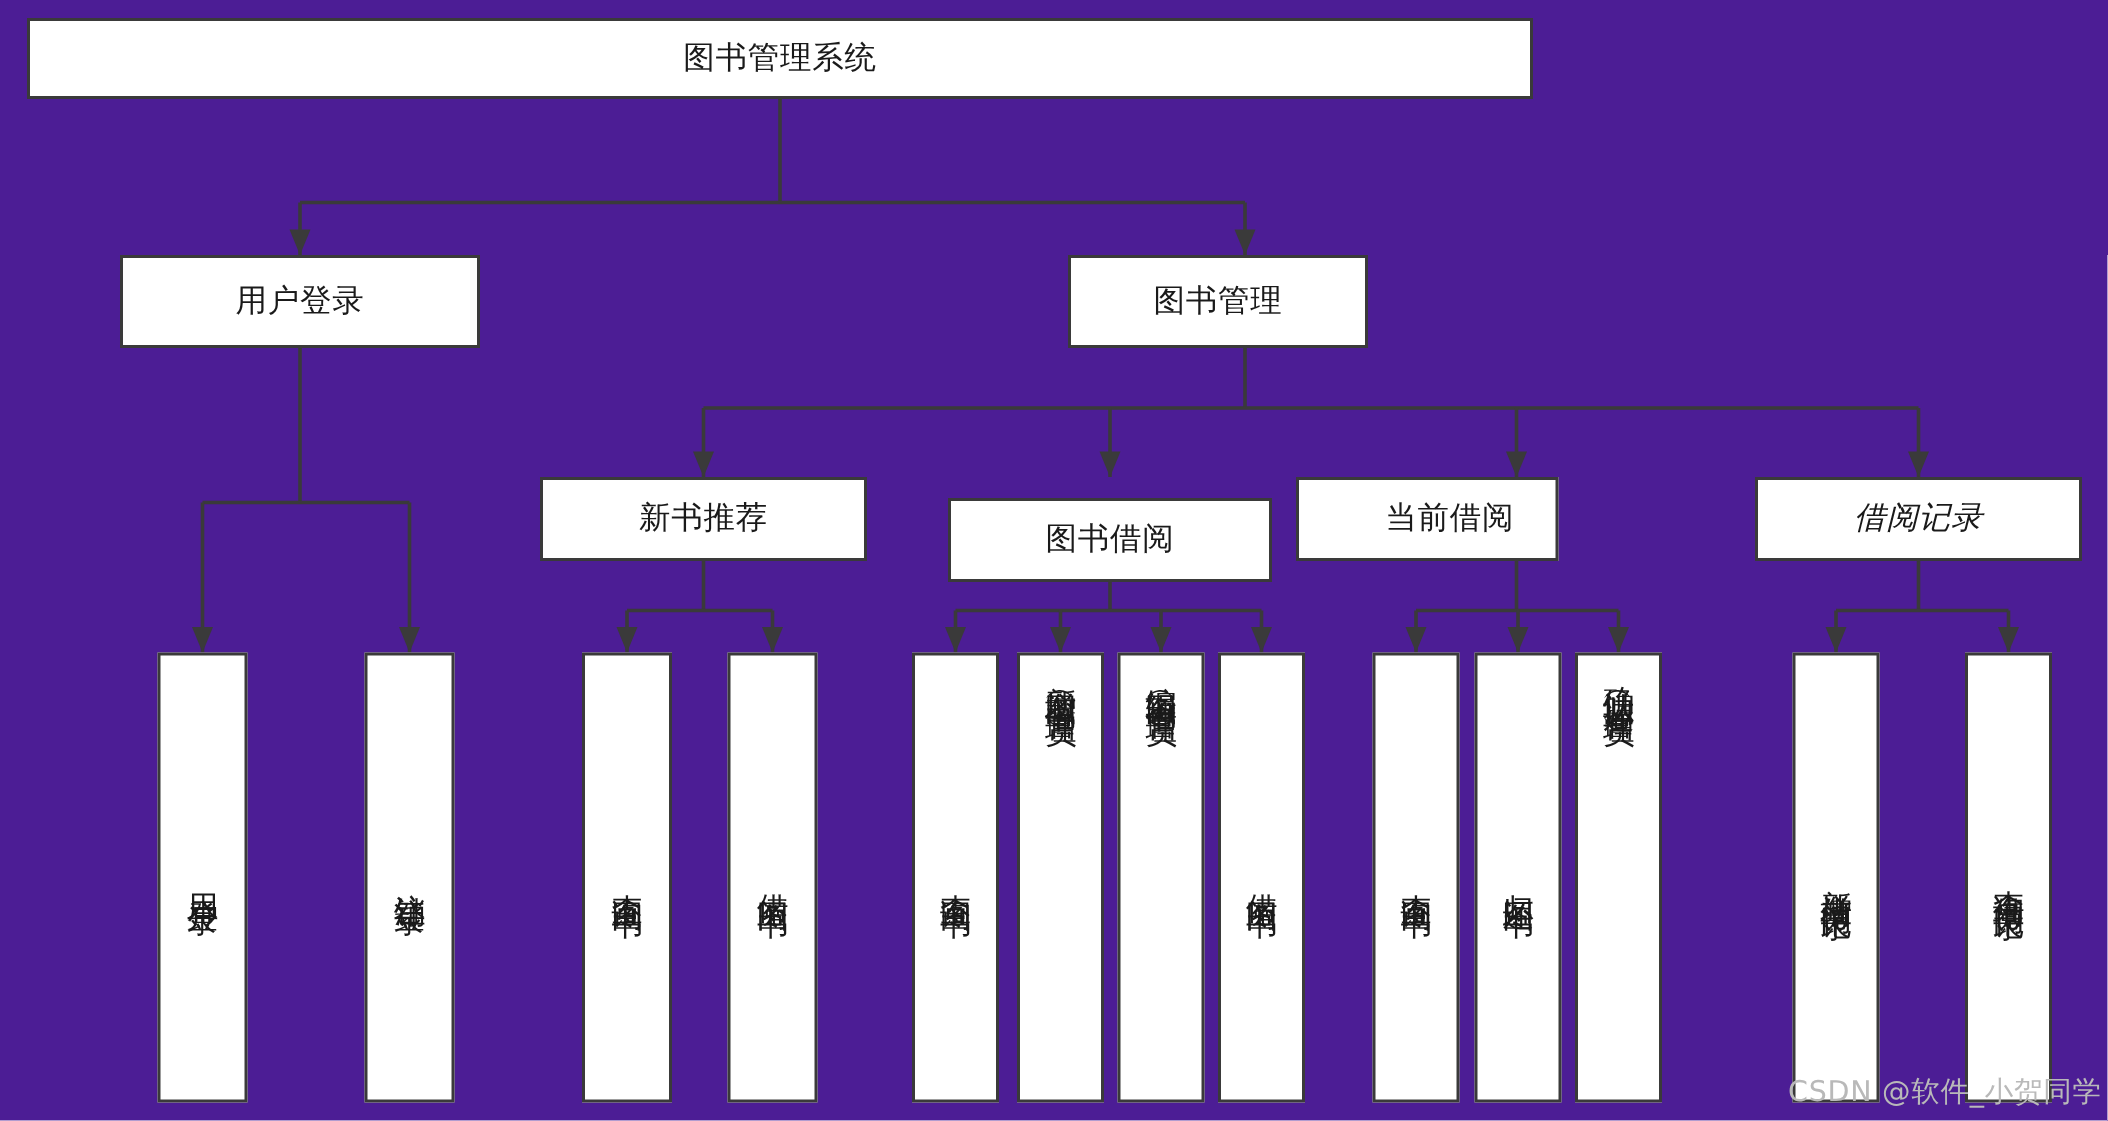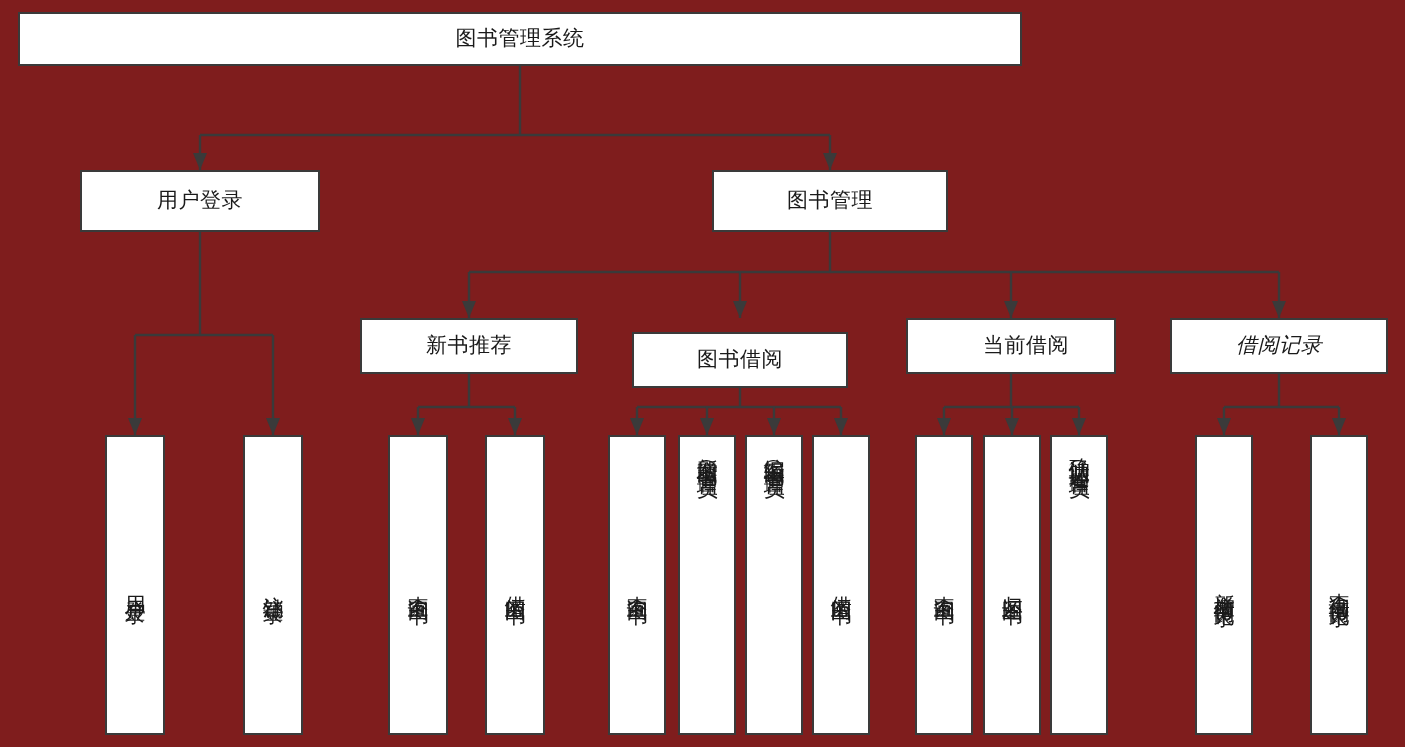--- a/index.html
+++ b/index.html
@@ -8,21 +8,21 @@
     padding: 0;
     background: #ffffff;
   }
   body {
     font-family: "DejaVu Sans", "Liberation Sans", sans-serif;
   }
   #canvas {
     position: relative;
     width: 1405px;
     height: 747px;
-    background: #7f1d1d;
+    background: #4c1d95;
     overflow: hidden;
   }
   #edges {
     position: absolute;
     left: 0;
     top: 0;
     width: 1405px;
     height: 747px;
     pointer-events: none;
   }
@@ -133,30 +133,30 @@
       <line x1="1339" y1="407" x2="1339" y2="435" stroke="#3a3a3a" stroke-width="2.4"></line>
       <polygon points="1332,418 1346,418 1339,435" fill="#3a3a3a"></polygon>
     </svg>
   <div id="nodes">
       <div class="node horiz" style="left: 18px; top: 12px; width: 1004px; height: 54px; border-color: rgb(58, 58, 58);">
         <span class="node-label" style="color: rgb(26, 26, 26);">图书管理系统</span>
       </div>
       <div class="node horiz" style="left: 80px; top: 170px; width: 240px; height: 62px; border-color: rgb(58, 58, 58);">
         <span class="node-label" style="color: rgb(26, 26, 26);">用户登录</span>
       </div>
-      <div class="node horiz" style="left: 712px; top: 170px; width: 236px; height: 62px; border-color: rgb(58, 58, 58);">
+      <div class="node horiz" style="left: 712px; top: 170px; width: 200px; height: 62px; border-color: rgb(58, 58, 58);">
         <span class="node-label" style="color: rgb(26, 26, 26);">图书管理</span>
       </div>
       <div class="node horiz" style="left: 360px; top: 318px; width: 218px; height: 56px; border-color: rgb(58, 58, 58);">
         <span class="node-label" style="color: rgb(26, 26, 26); font-family: Liberation Serif, serif;">新书推荐</span>
       </div>
       <div class="node horiz" style="left: 632px; top: 318px; width: 216px; height: 56px; border-color: rgb(58, 58, 58); margin-top: 14px;">
         <span class="node-label" style="color: rgb(26, 26, 26);">图书借阅</span>
       </div>
-      <div class="node horiz" style="left: 906px; top: 318px; width: 210px; height: 56px; border-color: rgb(58, 58, 58); padding-left: 30px;">
+      <div class="node horiz" style="left: 864px; top: 318px; width: 175px; height: 56px; border-color: rgb(58, 58, 58); padding-left: 30px;">
         <span class="node-label" style="color: rgb(26, 26, 26);">当前借阅</span>
       </div>
       <div class="node horiz" style="left: 1170px; top: 318px; width: 218px; height: 56px; border-color: rgb(58, 58, 58); font-style: italic;">
         <span class="node-label" style="color: rgb(26, 26, 26);">借阅记录</span>
       </div>
       <div class="node vert" style="left: 105px; top: 435px; width: 60px; height: 300px; border-color: rgb(58, 58, 58);">
         <span class="node-label" style="color: rgb(26, 26, 26);">用户登录</span>
       </div>
       <div class="node vert" style="left: 243px; top: 435px; width: 60px; height: 300px; border-color: rgb(58, 58, 58);">
         <span class="node-label" style="color: rgb(26, 26, 26);">注销登录</span>
@@ -188,13 +188,14 @@
       <div class="node vert tall" style="left: 1050px; top: 435px; width: 58px; height: 300px; border-color: rgb(58, 58, 58);">
         <span class="node-label" style="color: rgb(26, 26, 26);">确认归还（管理员）</span>
       </div>
       <div class="node vert" style="left: 1195px; top: 435px; width: 58px; height: 300px; border-color: rgb(58, 58, 58);">
         <span class="node-label" style="color: rgb(26, 26, 26);">新增借阅记录</span>
       </div>
       <div class="node vert" style="left: 1310px; top: 435px; width: 58px; height: 300px; border-color: rgb(58, 58, 58);">
         <span class="node-label" style="color: rgb(26, 26, 26);">查询借阅记录</span>
       </div>
     </div>
+  <div class="watermark" style="left: 1192px; top: 715px; color: rgb(185, 185, 185);">CSDN @软件_小贺同学</div>
 </div>
 
 </body></html>

